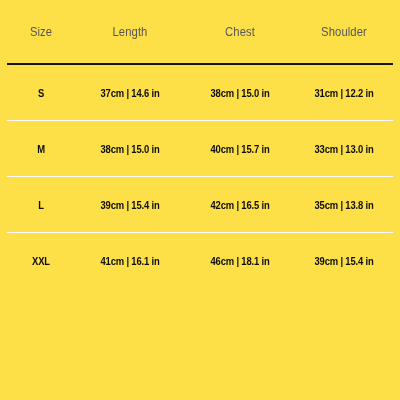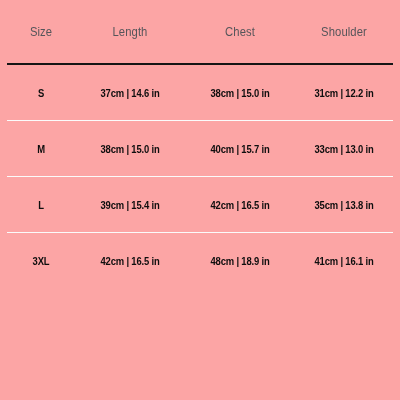--- a/index.html
+++ b/index.html
@@ -11,21 +11,21 @@
     height: 400px;
     background: #fdfdfd;
     font-family: "Liberation Sans", sans-serif;
     overflow: hidden;
   }
   .chart {
     position: relative;
     width: 400px;
     height: 400px;
     box-sizing: border-box;
-    background: #fca5a5;
+    background: #fde047;
   }
   table.size-table {
     width: 386px;
     margin: 0 7px;
     border-collapse: collapse;
     table-layout: fixed;
   }
   table.size-table col.c-size     { width: 68px; }
   table.size-table col.c-length   { width: 110px; }
   table.size-table col.c-chest    { width: 110px; }
@@ -99,20 +99,20 @@
         <td>40cm | 15.7 in</td>
         <td>33cm | 13.0 in</td>
       </tr>
       <tr>
         <td class="cell-size">L</td>
         <td>39cm | 15.4 in</td>
         <td>42cm | 16.5 in</td>
         <td>35cm | 13.8 in</td>
       </tr>
       <tr>
-        <td class="cell-size">3XL</td>
-        <td>42cm | 16.5 in</td>
-        <td>48cm | 18.9 in</td>
+        <td class="cell-size">XXL</td>
         <td>41cm | 16.1 in</td>
+        <td>46cm | 18.1 in</td>
+        <td>39cm | 15.4 in</td>
       </tr>
     </tbody>
   </table>
 </div>
 
 </body></html>

